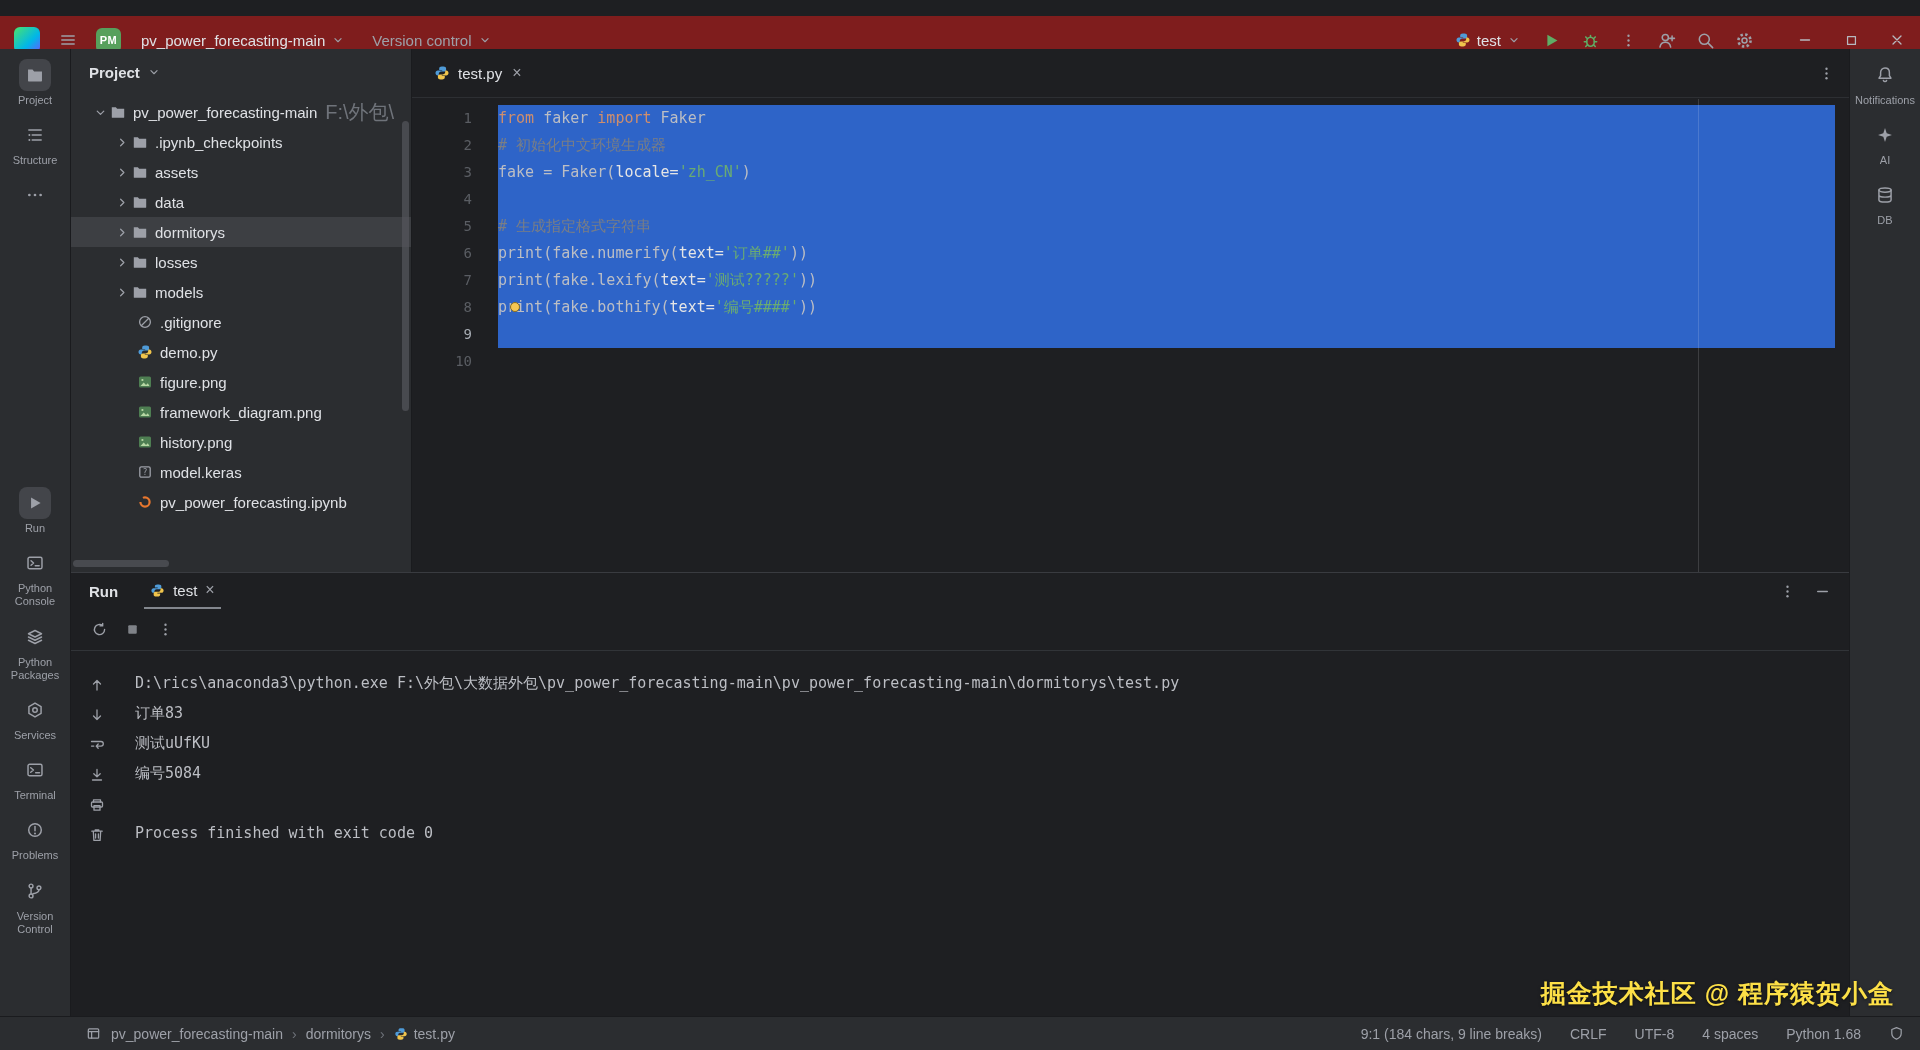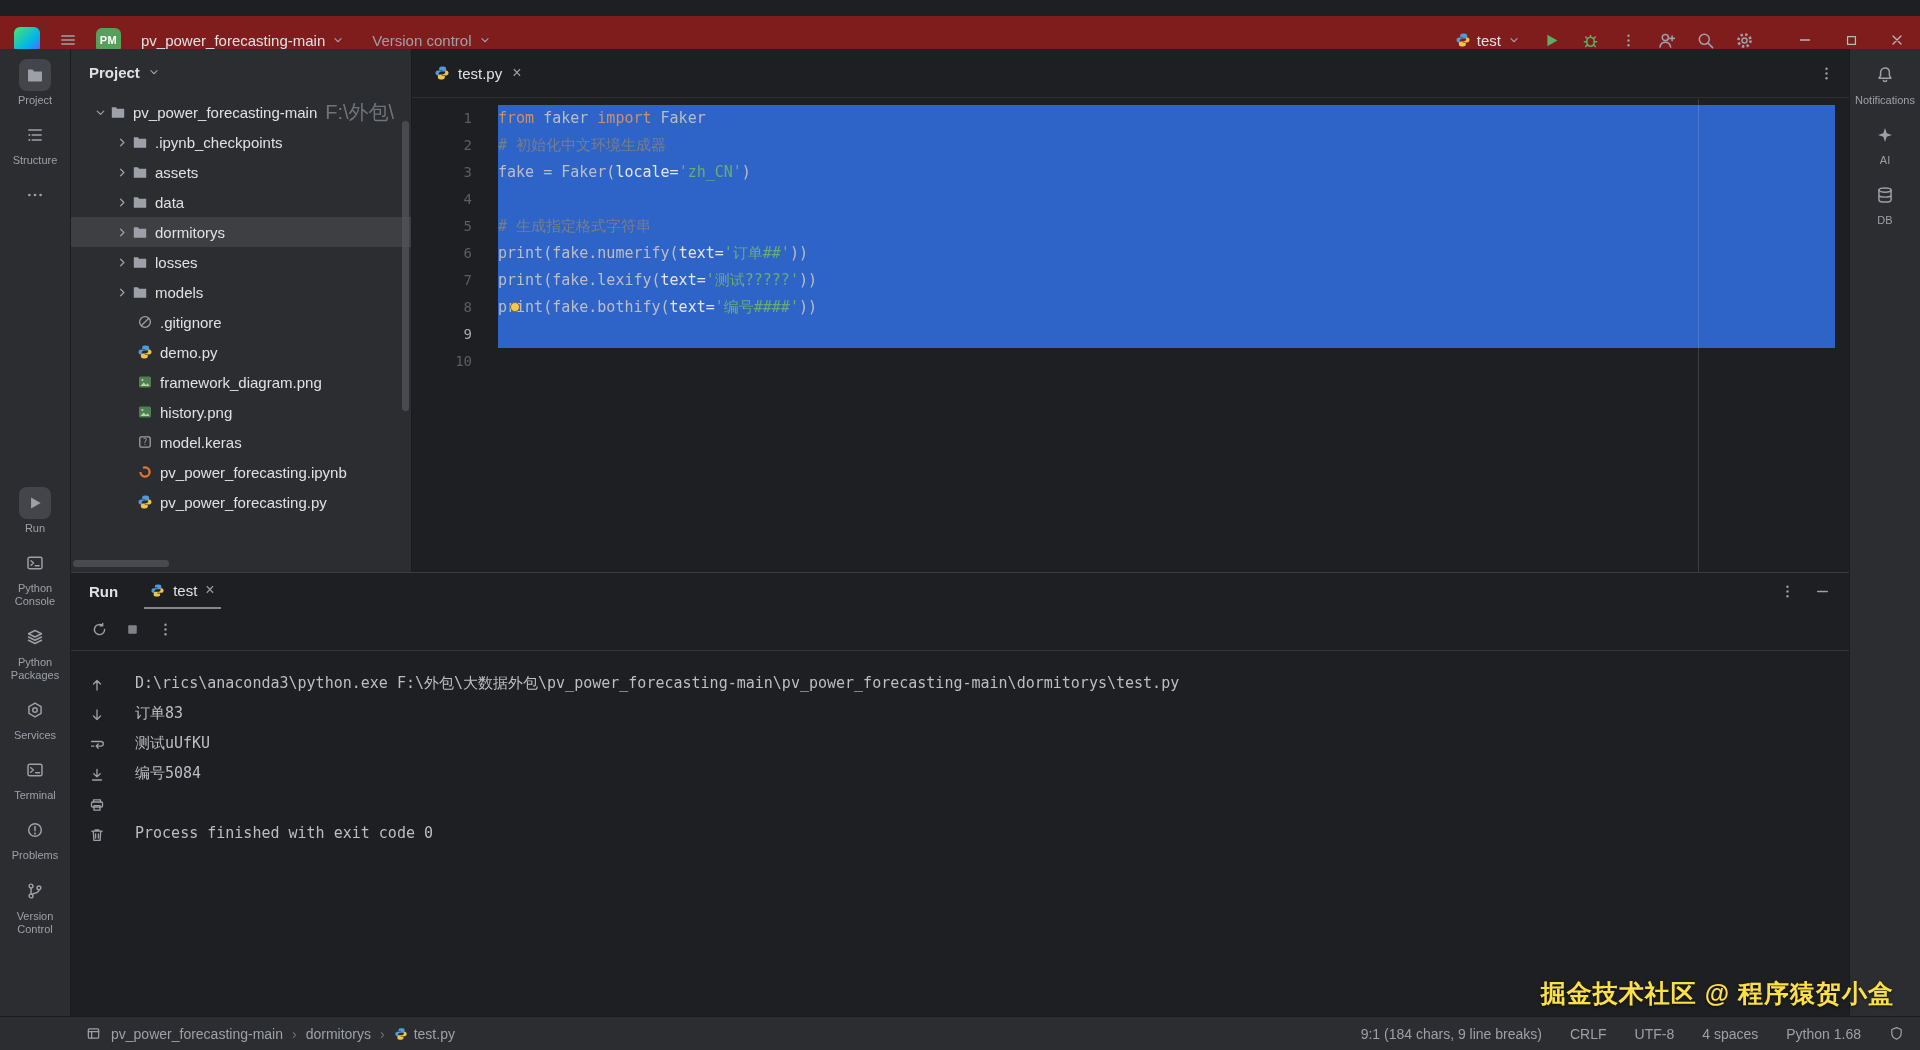--- a/index.html
+++ b/index.html
@@ -431,57 +431,58 @@
           <span class="tree-label">demo.py</span>
         </div>
         <div class="tree-row pad-file">
           <span class="icon ">
             <svg viewBox="0 0 16 16" width="16" height="16">
               <rect x="2" y="2.5" width="12" height="11" rx="1.5" fill="#4e7e52"></rect>
               <circle cx="5.4" cy="6" r="1.1" fill="#b6d7a3"></circle>
               <path d="M3.5 12l3.2-3.6 2.3 2.6 1.8-1.8 1.7 2.8z" fill="#b6d7a3"></path>
             </svg>
           </span>
-          <span class="tree-label">framework_diagram.png</span>
+          <span class="tree-label">figure.png</span>
         </div>
         <div class="tree-row pad-file">
           <span class="icon ">
             <svg viewBox="0 0 16 16" width="16" height="16">
               <rect x="2" y="2.5" width="12" height="11" rx="1.5" fill="#4e7e52"></rect>
               <circle cx="5.4" cy="6" r="1.1" fill="#b6d7a3"></circle>
               <path d="M3.5 12l3.2-3.6 2.3 2.6 1.8-1.8 1.7 2.8z" fill="#b6d7a3"></path>
             </svg>
           </span>
+          <span class="tree-label">framework_diagram.png</span>
+        </div>
+        <div class="tree-row pad-file">
+          <span class="icon ">
+            <svg viewBox="0 0 16 16" width="16" height="16">
+              <rect x="2" y="2.5" width="12" height="11" rx="1.5" fill="#4e7e52"></rect>
+              <circle cx="5.4" cy="6" r="1.1" fill="#b6d7a3"></circle>
+              <path d="M3.5 12l3.2-3.6 2.3 2.6 1.8-1.8 1.7 2.8z" fill="#b6d7a3"></path>
+            </svg>
+          </span>
           <span class="tree-label">history.png</span>
         </div>
         <div class="tree-row pad-file">
           <span class="icon ">
             <svg viewBox="0 0 16 16" width="16" height="16">
               <rect x="2.8" y="2.8" width="10.4" height="10.4" rx="1.5" class="s"></rect>
               <text x="8" y="11" text-anchor="middle" font-size="8" fill="currentColor" font-family="DejaVu Sans,sans-serif">?</text>
             </svg>
           </span>
           <span class="tree-label">model.keras</span>
         </div>
         <div class="tree-row pad-file">
           <span class="icon ">
             <svg viewBox="0 0 16 16" width="16" height="16">
               <circle cx="8" cy="8" r="4.6" fill="none" stroke="#e8772e" stroke-width="2.2" stroke-dasharray="17 5" stroke-dashoffset="3"></circle>
             </svg>
           </span>
           <span class="tree-label">pv_power_forecasting.ipynb</span>
-        </div>
-        <div class="tree-row pad-file">
-          <span class="icon ">
-            <svg viewBox="0 0 16 16" width="16" height="16">
-              <path d="M7.9 1.5c-1.9 0-2.7.8-2.7 1.9v1.5h3v.6H3.7c-1.2 0-2.2 1-2.2 2.5 0 1.4 1 2.5 2.2 2.5h1.1V8.9c0-1.3 1.1-2.3 2.3-2.3h3.2c1 0 1.8-.8 1.8-1.8V3.4c0-1.1-.8-1.9-2.7-1.9z" fill="#4f9bd8"></path>
-              <path d="M8.1 14.5c1.9 0 2.7-.8 2.7-1.9v-1.5h-3v-.6h4.5c1.2 0 2.2-1 2.2-2.5 0-1.4-1-2.5-2.2-2.5h-1.1v1.6c0 1.3-1.1 2.3-2.3 2.3H5.7c-1 0-1.8.8-1.8 1.8v1.4c0 1.1.8 1.9 2.7 1.9z" fill="#f0c44c"></path>
-            </svg>
-          </span>
-          <span class="tree-label">pv_power_forecasting.py</span>
         </div>
       </div>
     <div class="vscroll"></div>
     <div class="hscroll"></div>
   </aside>
 
   <section class="editor">
     <div class="tabbar">
       <div class="tab active">
         <span class="icon">

